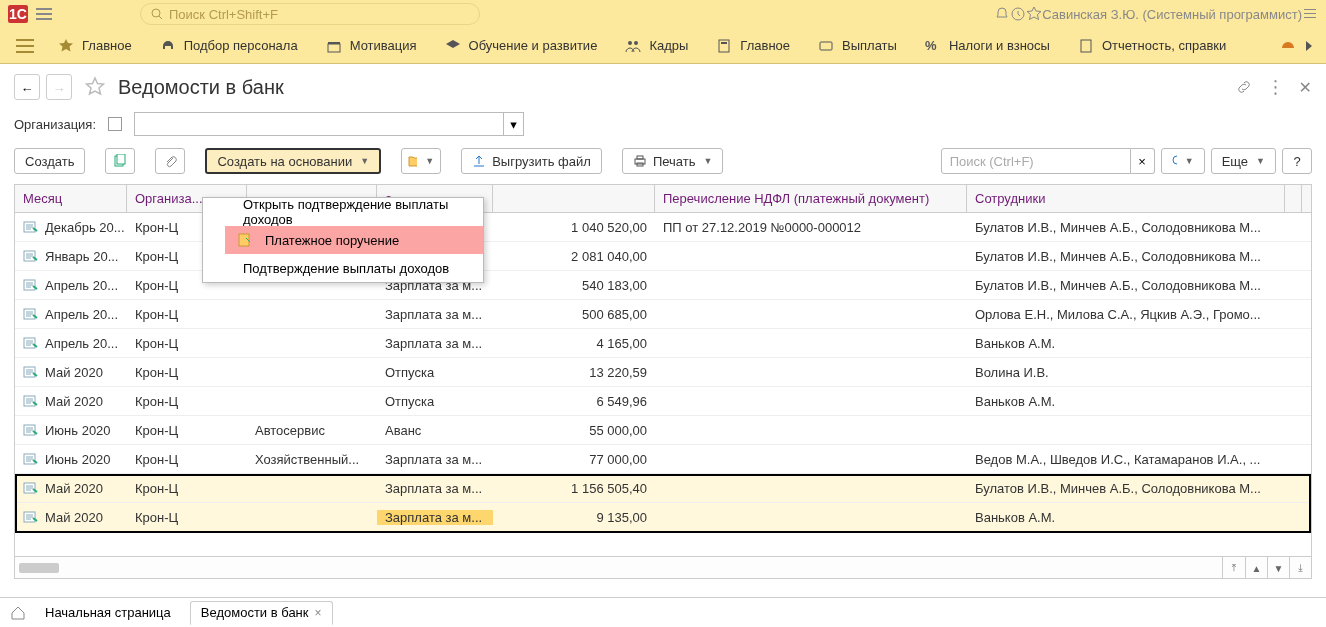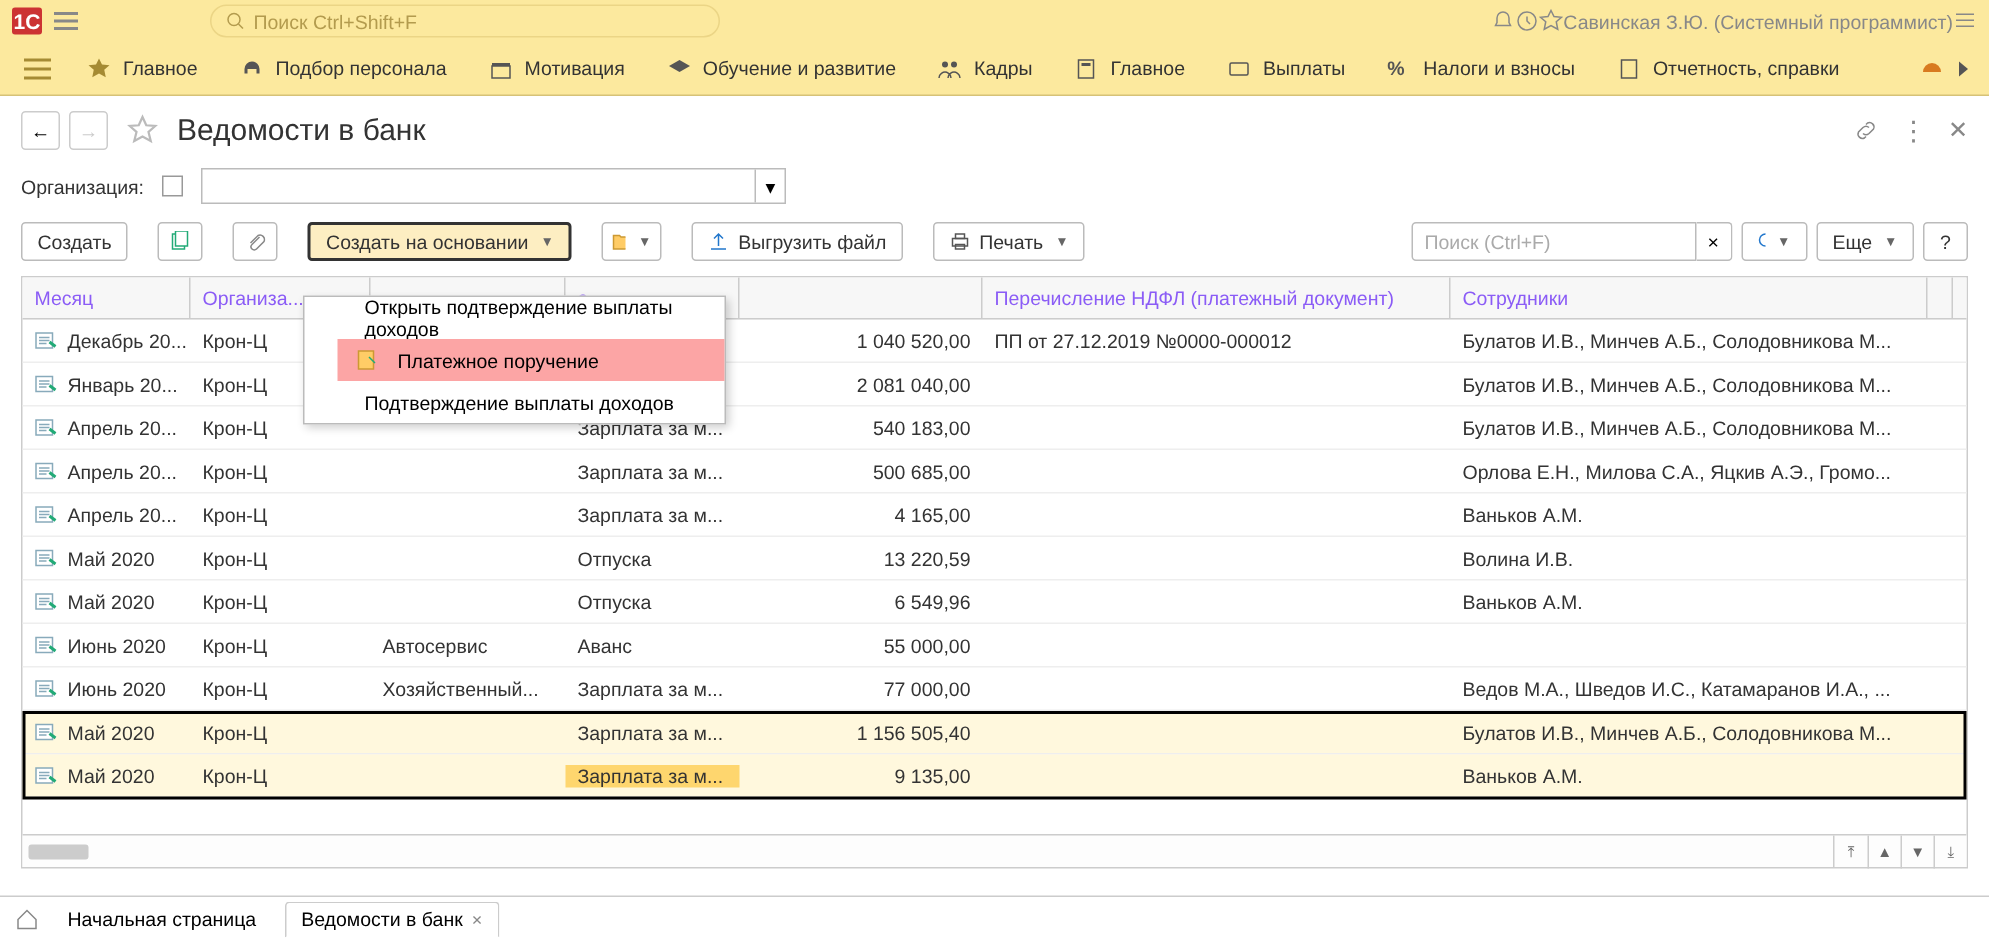--- a/index.html
+++ b/index.html
@@ -38,21 +38,21 @@
 .btn { height: 26px; border: 1px solid #bbb; background: #fff; border-radius: 3px; padding: 0 10px; display: flex; align-items: center; gap: 6px; cursor: pointer; color: #333; }
 .btn.icon-only { padding: 0 6px; width: 30px; justify-content: center; }
 .btn .caret { font-size: 9px; color: #666; margin-left: 2px; }
 .btn.highlight { border: 2px solid #333; background: #fdeec2; }
 .toolbar-right { margin-left: auto; display: flex; gap: 6px; }
 .searchinput { width: 190px; height: 26px; border: 1px solid #bbb; border-radius: 3px 0 0 3px; display: flex; align-items: center; padding: 0 8px; color: #aaa; }
 .clearbtn { width: 24px; height: 26px; border: 1px solid #bbb; border-left: none; border-radius: 0 3px 3px 0; display: flex; align-items: center; justify-content: center; cursor: pointer; }
 
 .table-wrap { margin: 0 14px; border: 1px solid #ccc; position: relative; height: 395px; }
 .thead { display: flex; background: #f7f7f7; border-bottom: 1px solid #ccc; height: 28px; }
-.th { border-right: 1px solid #ccc; padding: 6px 8px; color: #8b5cf6; overflow: hidden; white-space: nowrap; }
+.th { border-right: 1px solid #ccc; padding: 6px 8px; color: #701a75; overflow: hidden; white-space: nowrap; }
 .tbody { }
 .tr { display: flex; height: 29px; align-items: center; border-bottom: 1px solid #eee; }
 .tr.sel { background: #fff8dd; }
 .td { padding: 0 8px; overflow: hidden; white-space: nowrap; text-overflow: ellipsis; color: #333; display: flex; align-items: center; gap: 6px; }
 .td.num { justify-content: flex-end; }
 .cell-active { background: #fed66e; }
 .row-icon { width: 16px; height: 12px; flex-shrink: 0; }
 
 .col-month { width: 112px; }
 .col-org { width: 120px; }

